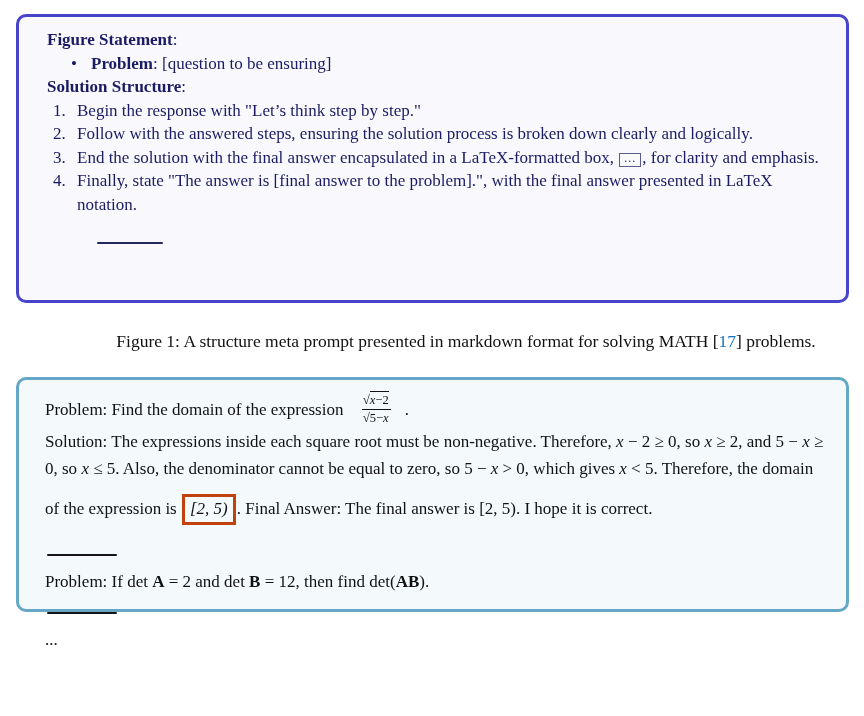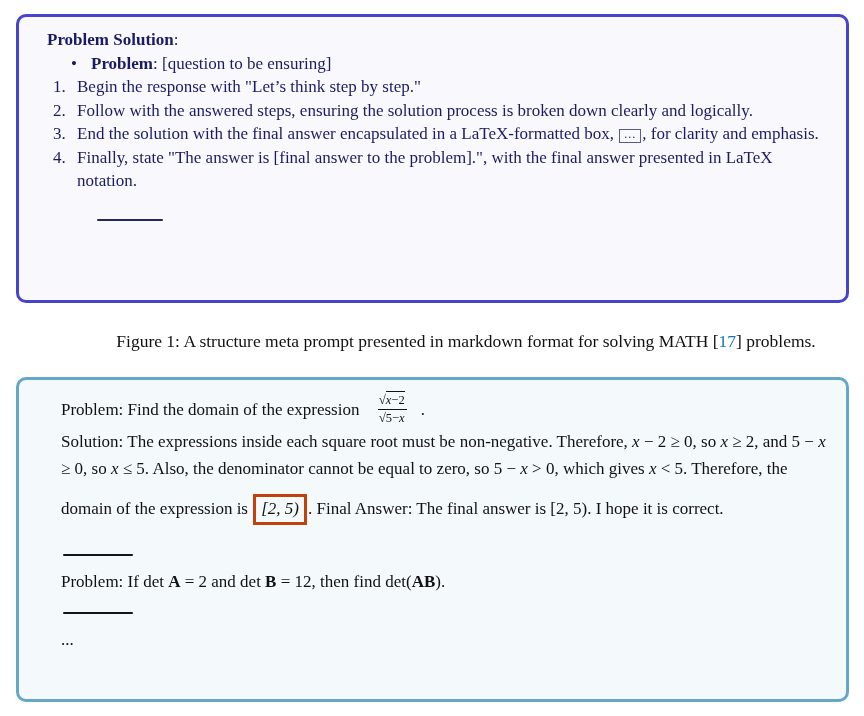--- a/index.html
+++ b/index.html
@@ -30,25 +30,25 @@
     height:289px;
     border:3px solid var(--box1-border);
     background:var(--box1-bg);
     color:var(--box1-text);
     padding:11px 20px 0 28px;
     font-size:17px;
     line-height:23.5px;
   }
   .box2{
     top:377px;
-    height:325px;
+    height:235px;
     border:3px solid var(--box2-border);
     background:var(--box2-bg);
     color:var(--box2-text);
-    padding:15px 20px 0 42px;
+    padding:15px 20px 0 26px;
     font-size:17px;
     line-height:27px;
   }
   .b1bullet{display:flex;padding-left:24px;}
   .b1bullet .marker{width:20px;flex:none;}
   .oli{display:flex;padding-left:4px;}
   .oli .onum{width:26px;flex:none;text-align:left;padding-left:2px;}
   .oli .otext{flex:1;}
   .seg-bf{font-weight:bold;}
   .seg-it{font-style:italic;}
@@ -108,25 +108,26 @@
   .radical{font-size:13px;}
   .radicand{border-top:1px solid #111;padding-top:1px;}
   .ellipsis-line{margin-top:2px;}
 </style>
 </head>
 <body>
 
 <div>
 
   <div class="box box1">
-    <div><span class="seg-bf">Problem Solution</span><span>:</span></div>
+    <div><span class="seg-bf">Figure Statement</span><span>:</span></div>
     <div class="b1bullet">
       <span class="marker">•</span>
       <span><span class="seg-bf">Problem</span><span>: [question to be ensuring]</span></span>
     </div>
+    <div><span class="seg-bf">Solution Structure</span><span>:</span></div>
     <div>
         <div class="oli">
           <span class="onum">1.</span>
           <span class="otext"><span>Begin the response with "Let’s think step by step."</span></span>
         </div>
         <div class="oli">
           <span class="onum">2.</span>
           <span class="otext"><span>Follow with the answered steps, ensuring the solution process is broken down clearly and logically.</span></span>
         </div>
         <div class="oli">

